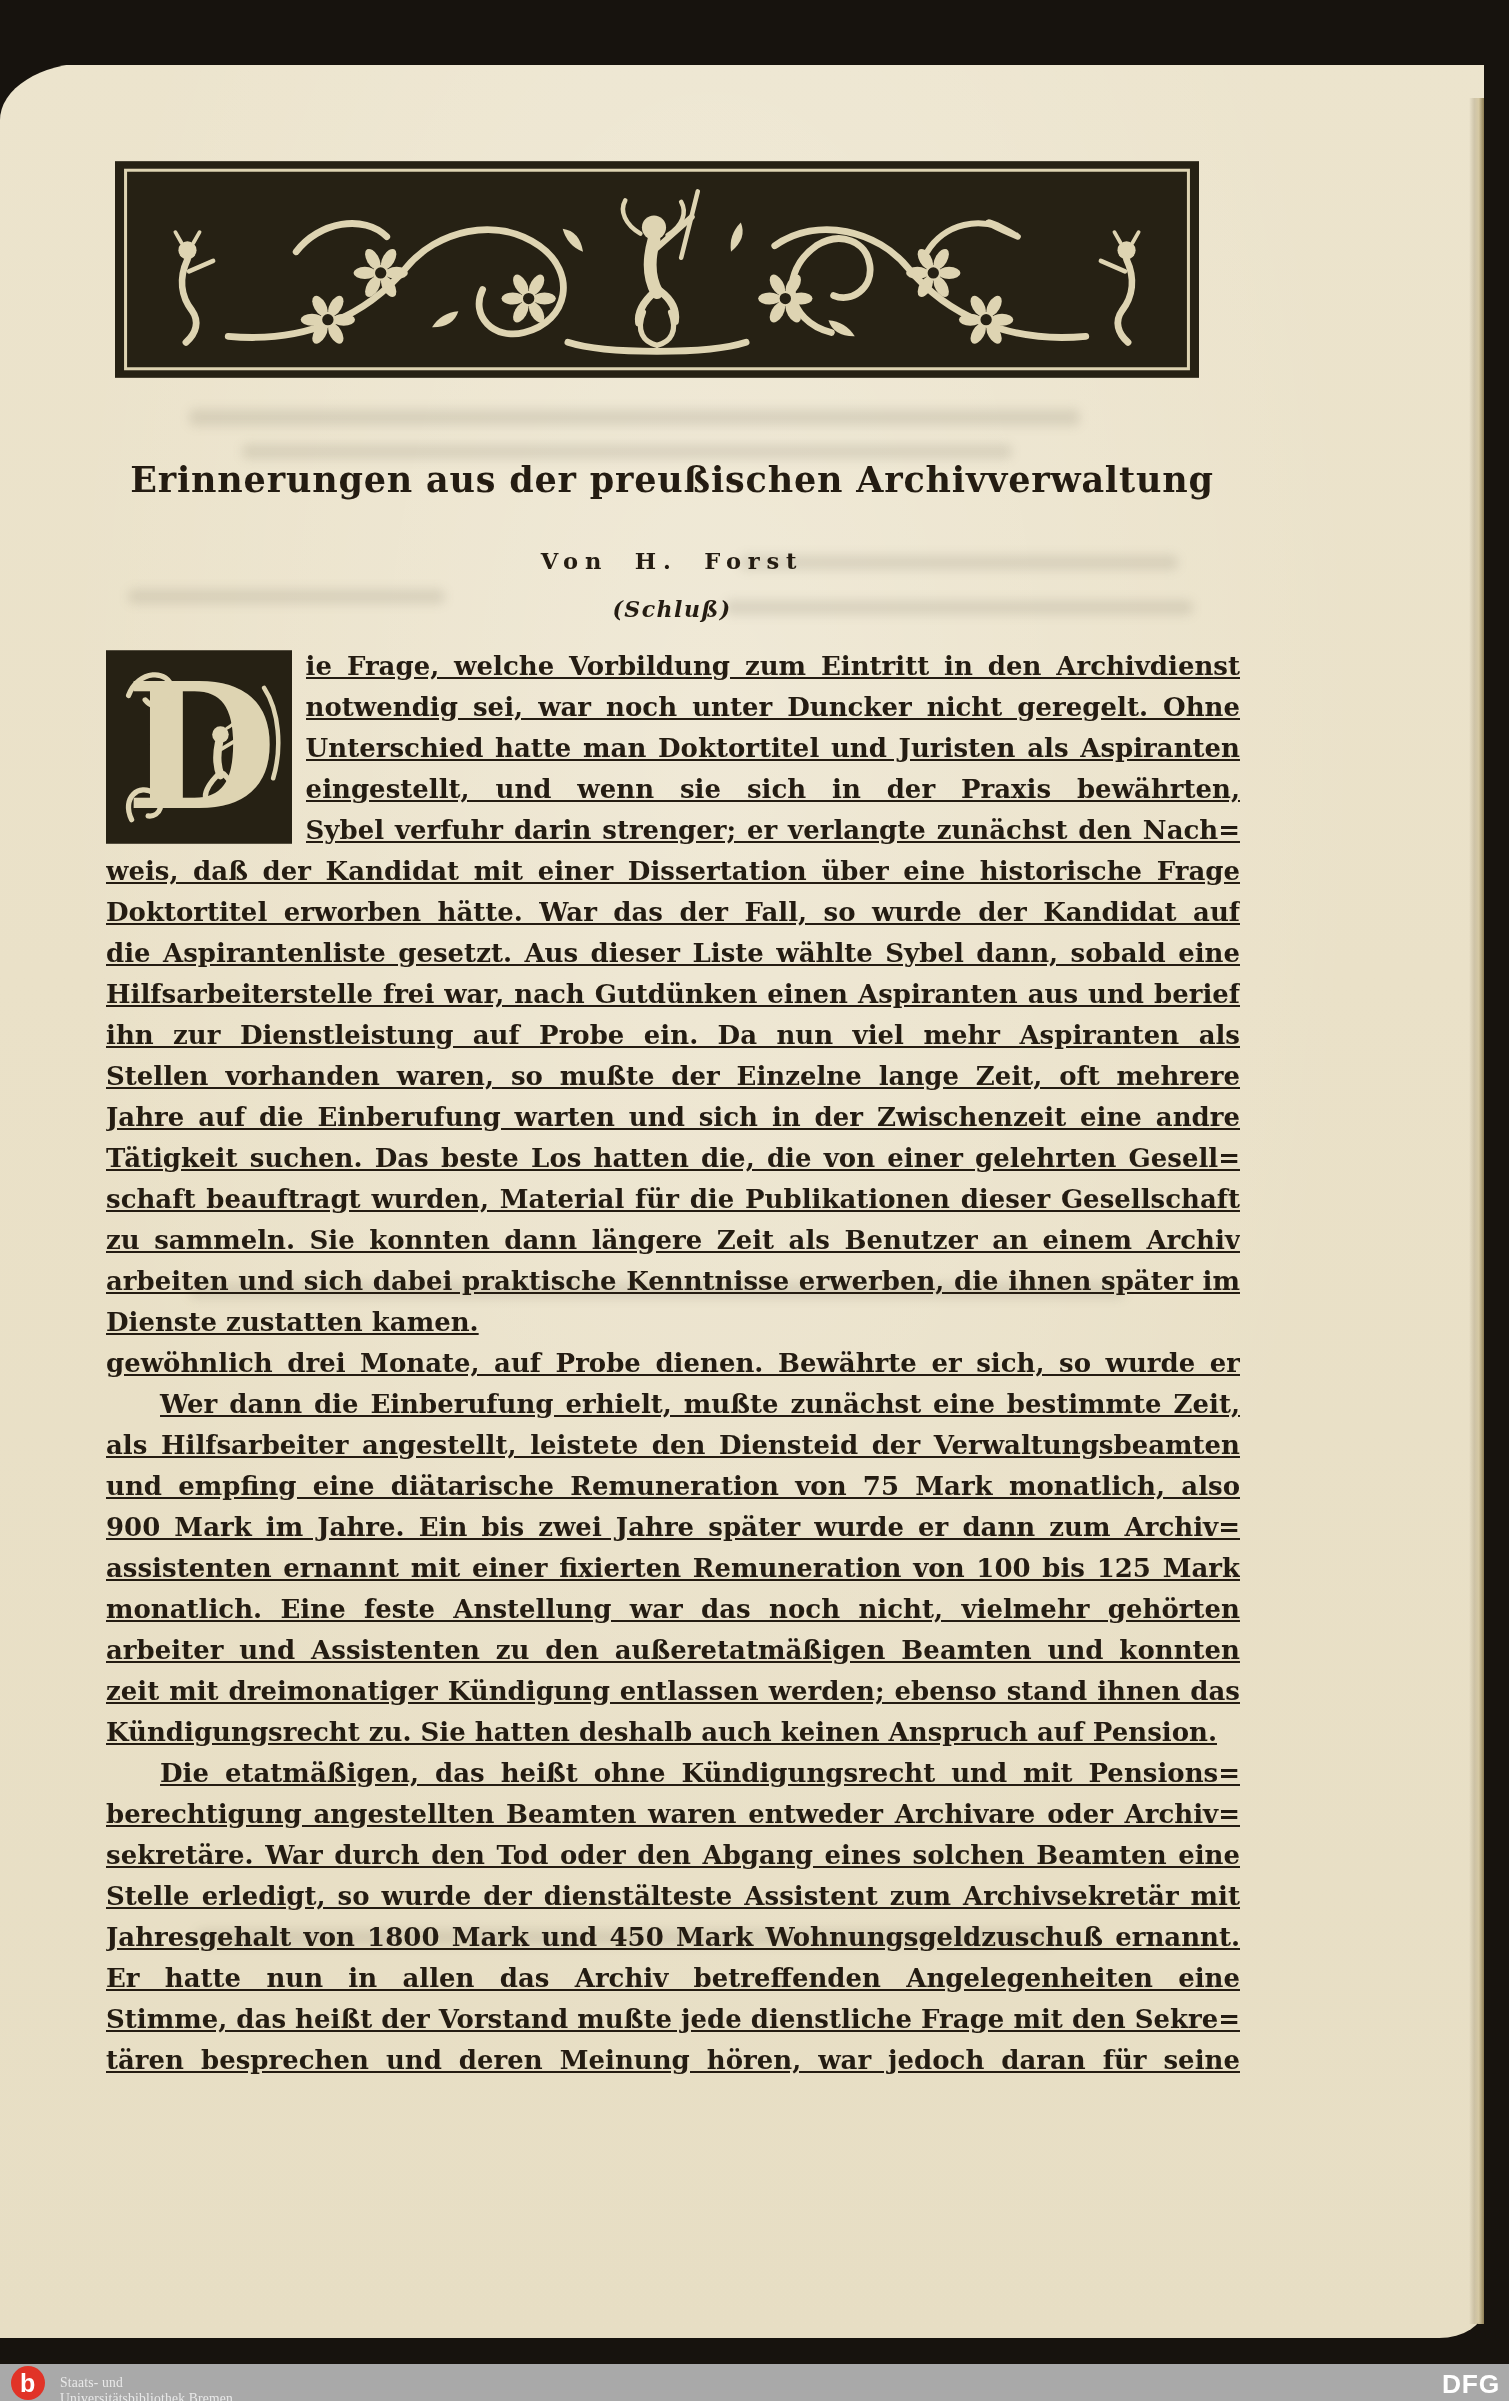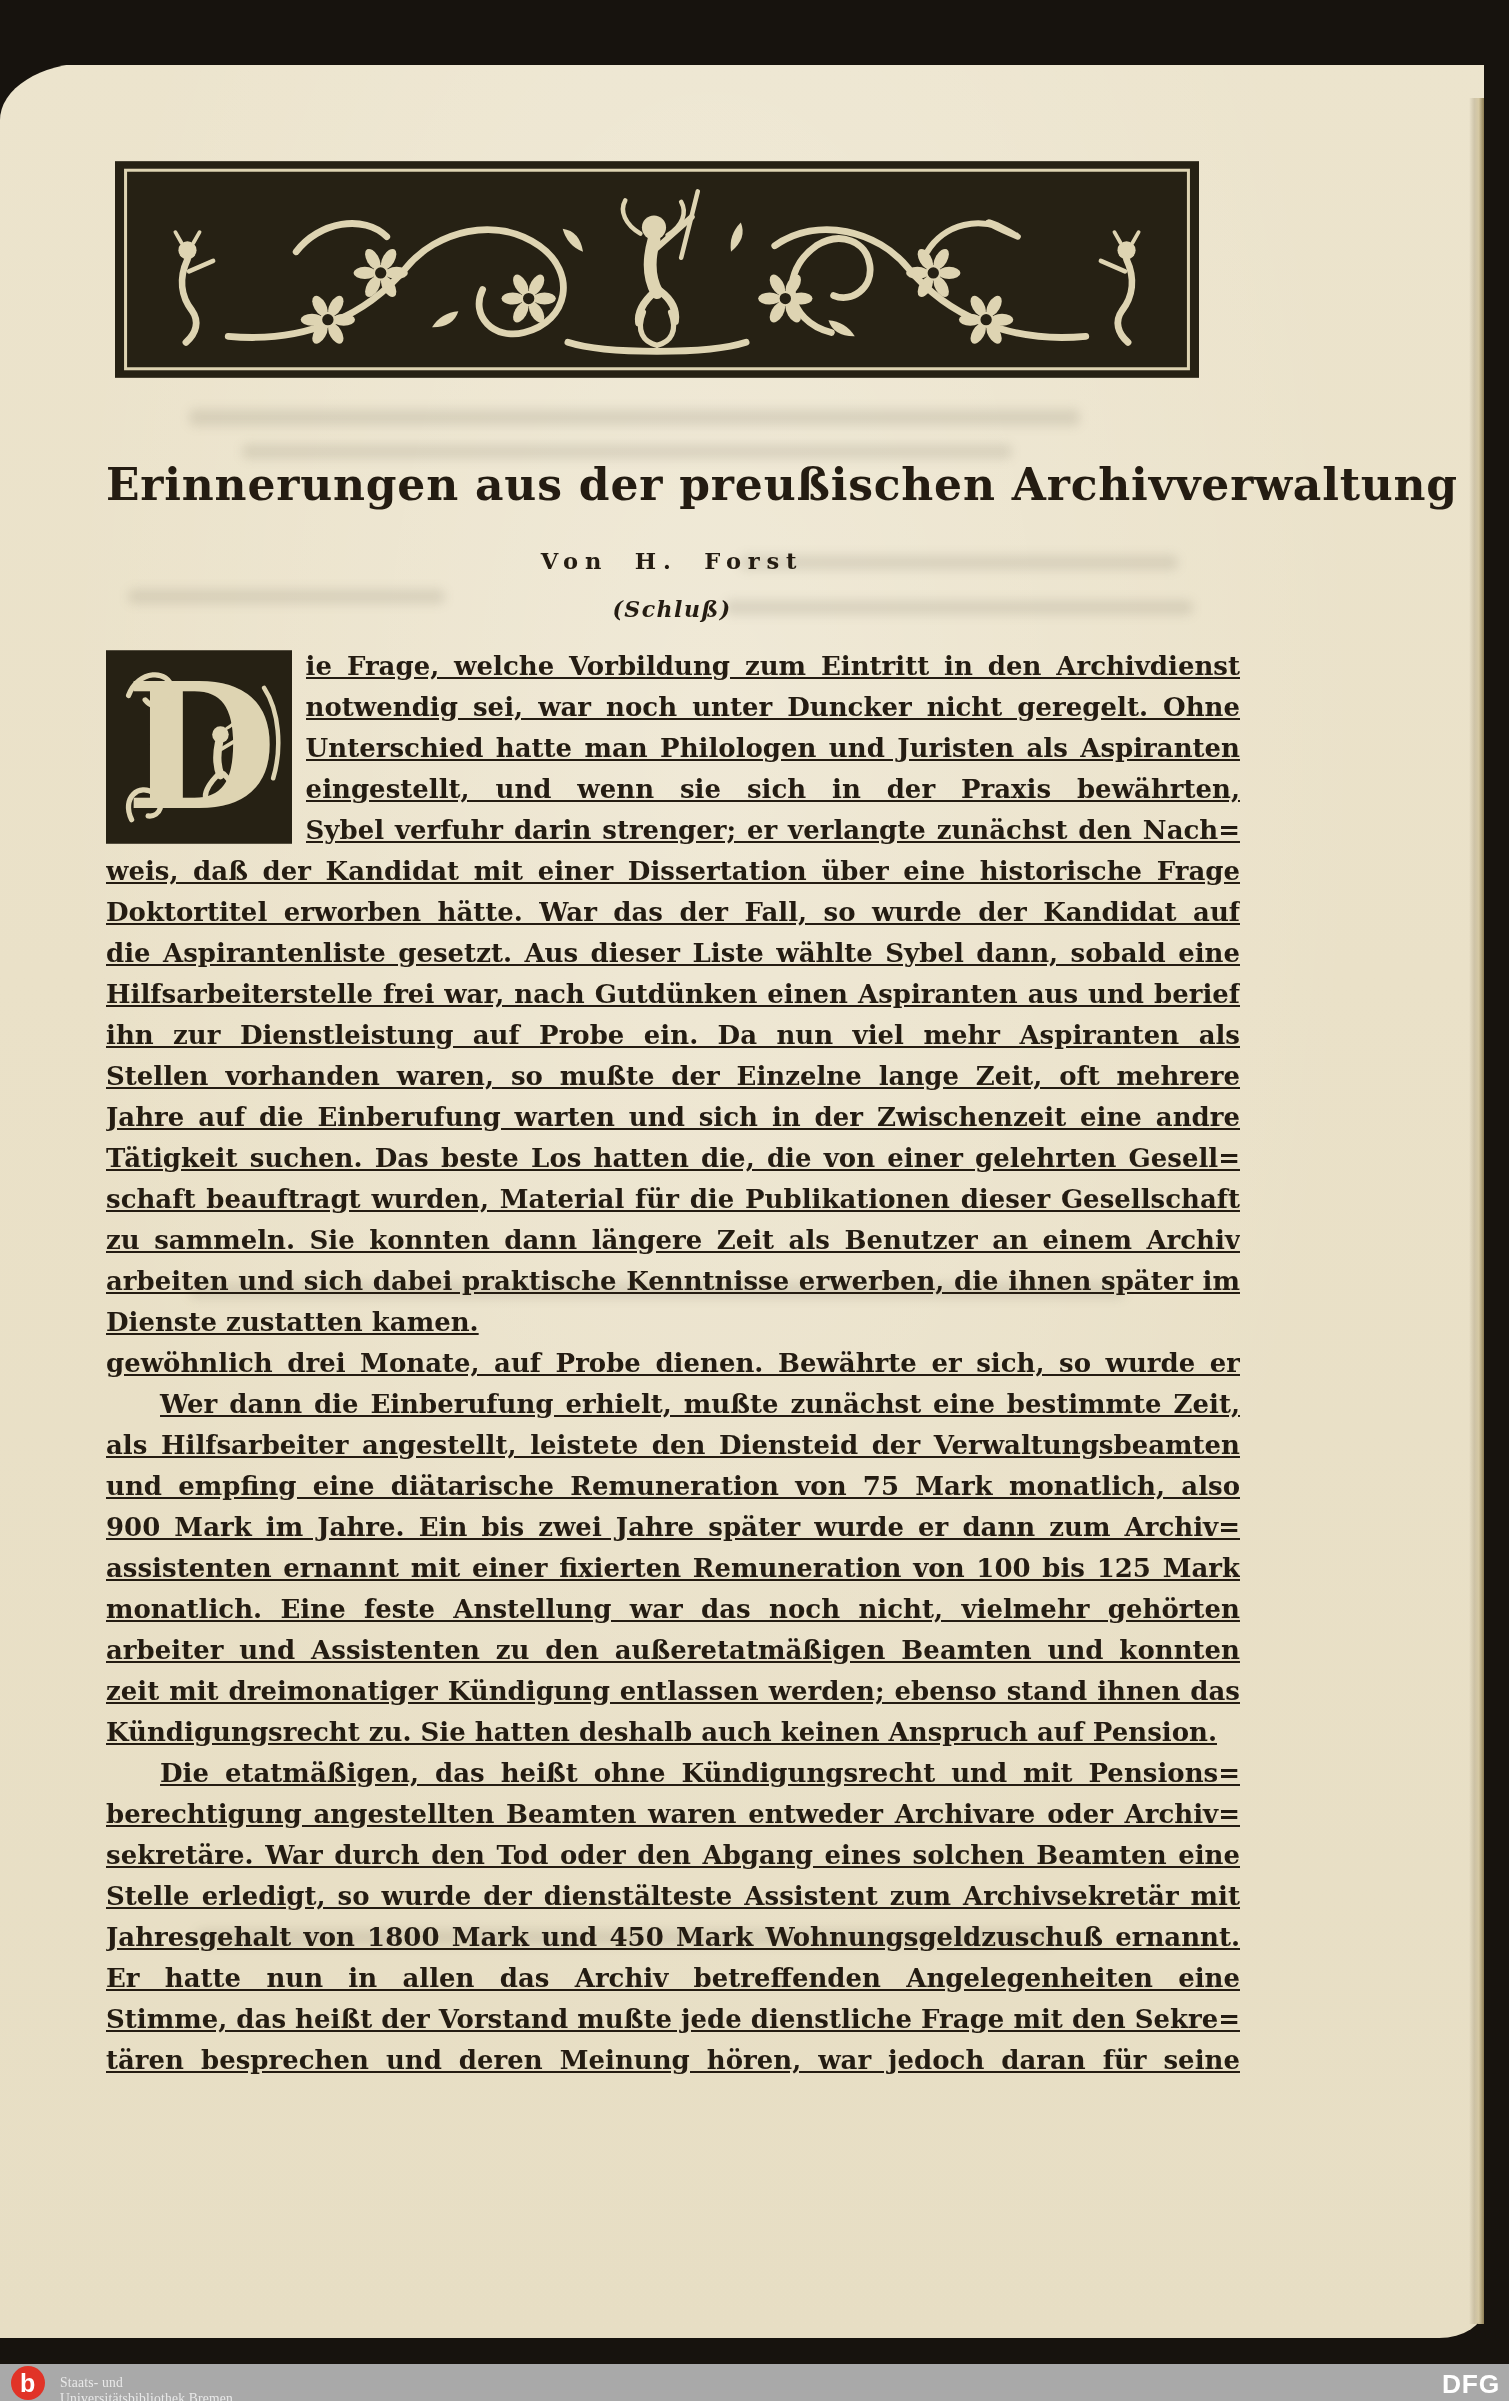--- a/index.html
+++ b/index.html
@@ -29,21 +29,21 @@
   
   .bleed{position:absolute;background:rgba(110,102,82,.30);filter:blur(5.3px);border-radius:6px;opacity:.55;}
   
   .ornament{position:absolute;left:115px;top:161px;width:1084px;height:217px;}
   
   .dropcap{float:left;width:186px;height:196px;margin:3px 13.6px 0 0;}
   
   .title{
     position:absolute;left:106px;top:459px;width:1132px;
     text-align:center;white-space:nowrap;
-    font-weight:bold;font-size:44px;color:var(--ink,#241c12);
+    font-weight:bold;font-size:35px;color:var(--ink,#241c12);
     letter-spacing:0.8px;
   }
   .byline{
     position:absolute;left:106px;top:548px;width:1132px;text-align:center;
     font-weight:bold;font-size:22.6px;color:var(--ink,#241c12);
     letter-spacing:6.8px;word-spacing:12px;
   }
   .schluss{
     position:absolute;left:106px;top:596px;width:1132px;text-align:center;
     font-weight:bold;font-size:22px;color:var(--ink,#241c12);letter-spacing:1.5px;font-style:italic;
@@ -179,21 +179,21 @@
         <circle cx="152" cy="112" r="11" fill="var(--woodcut-cream,#ded4b2)"></circle>
         <path d="M150,123 C146,142 148,156 152,166" stroke="var(--woodcut-cream,#ded4b2)" stroke-width="11" fill="none" stroke-linecap="round"></path>
         <path d="M152,132 L172,120" stroke="var(--woodcut-cream,#ded4b2)" stroke-width="5" stroke-linecap="round"></path>
         <path d="M150,164 C138,176 132,186 132,194 M156,164 C166,174 170,184 168,192" stroke="var(--woodcut-cream,#ded4b2)" stroke-width="7" fill="none" stroke-linecap="round"></path>
         <path d="M160,104 C174,96 178,86 174,78" stroke="var(--woodcut-cream,#ded4b2)" stroke-width="4" fill="none" stroke-linecap="round"></path>
       </g>
     </svg>
 
   <div class="line">ie Frage, welche Vorbildung zum Eintritt in den Archivdienst</div>
       <div class="line">notwendig sei, war noch unter Duncker nicht geregelt.  Ohne</div>
-      <div class="line">Unterschied hatte man Philologen und Juristen als Aspiranten</div>
+      <div class="line">Unterschied hatte man Doktortitel und Juristen als Aspiranten</div>
       <div class="line">eingestellt, und wenn sie sich in der Praxis bewährten, befördert.</div>
       <div class="line">Sybel verfuhr darin strenger; er verlangte zunächst den Nach=</div>
       <div class="line">weis, daß der Kandidat mit einer Dissertation über eine historische Frage den</div>
       <div class="line">Doktortitel erworben hätte.  War das der Fall, so wurde der Kandidat auf</div>
       <div class="line">die Aspirantenliste gesetzt.  Aus dieser Liste wählte Sybel dann, sobald eine</div>
       <div class="line">Hilfsarbeiterstelle frei war, nach Gutdünken einen Aspiranten aus und berief</div>
       <div class="line">ihn zur Dienstleistung auf Probe ein.  Da nun viel mehr Aspiranten als</div>
       <div class="line">Stellen vorhanden waren, so mußte der Einzelne lange Zeit, oft mehrere</div>
       <div class="line">Jahre auf die Einberufung warten und sich in der Zwischenzeit eine andre</div>
       <div class="line">Tätigkeit suchen.  Das beste Los hatten die, die von einer gelehrten Gesell=</div>

